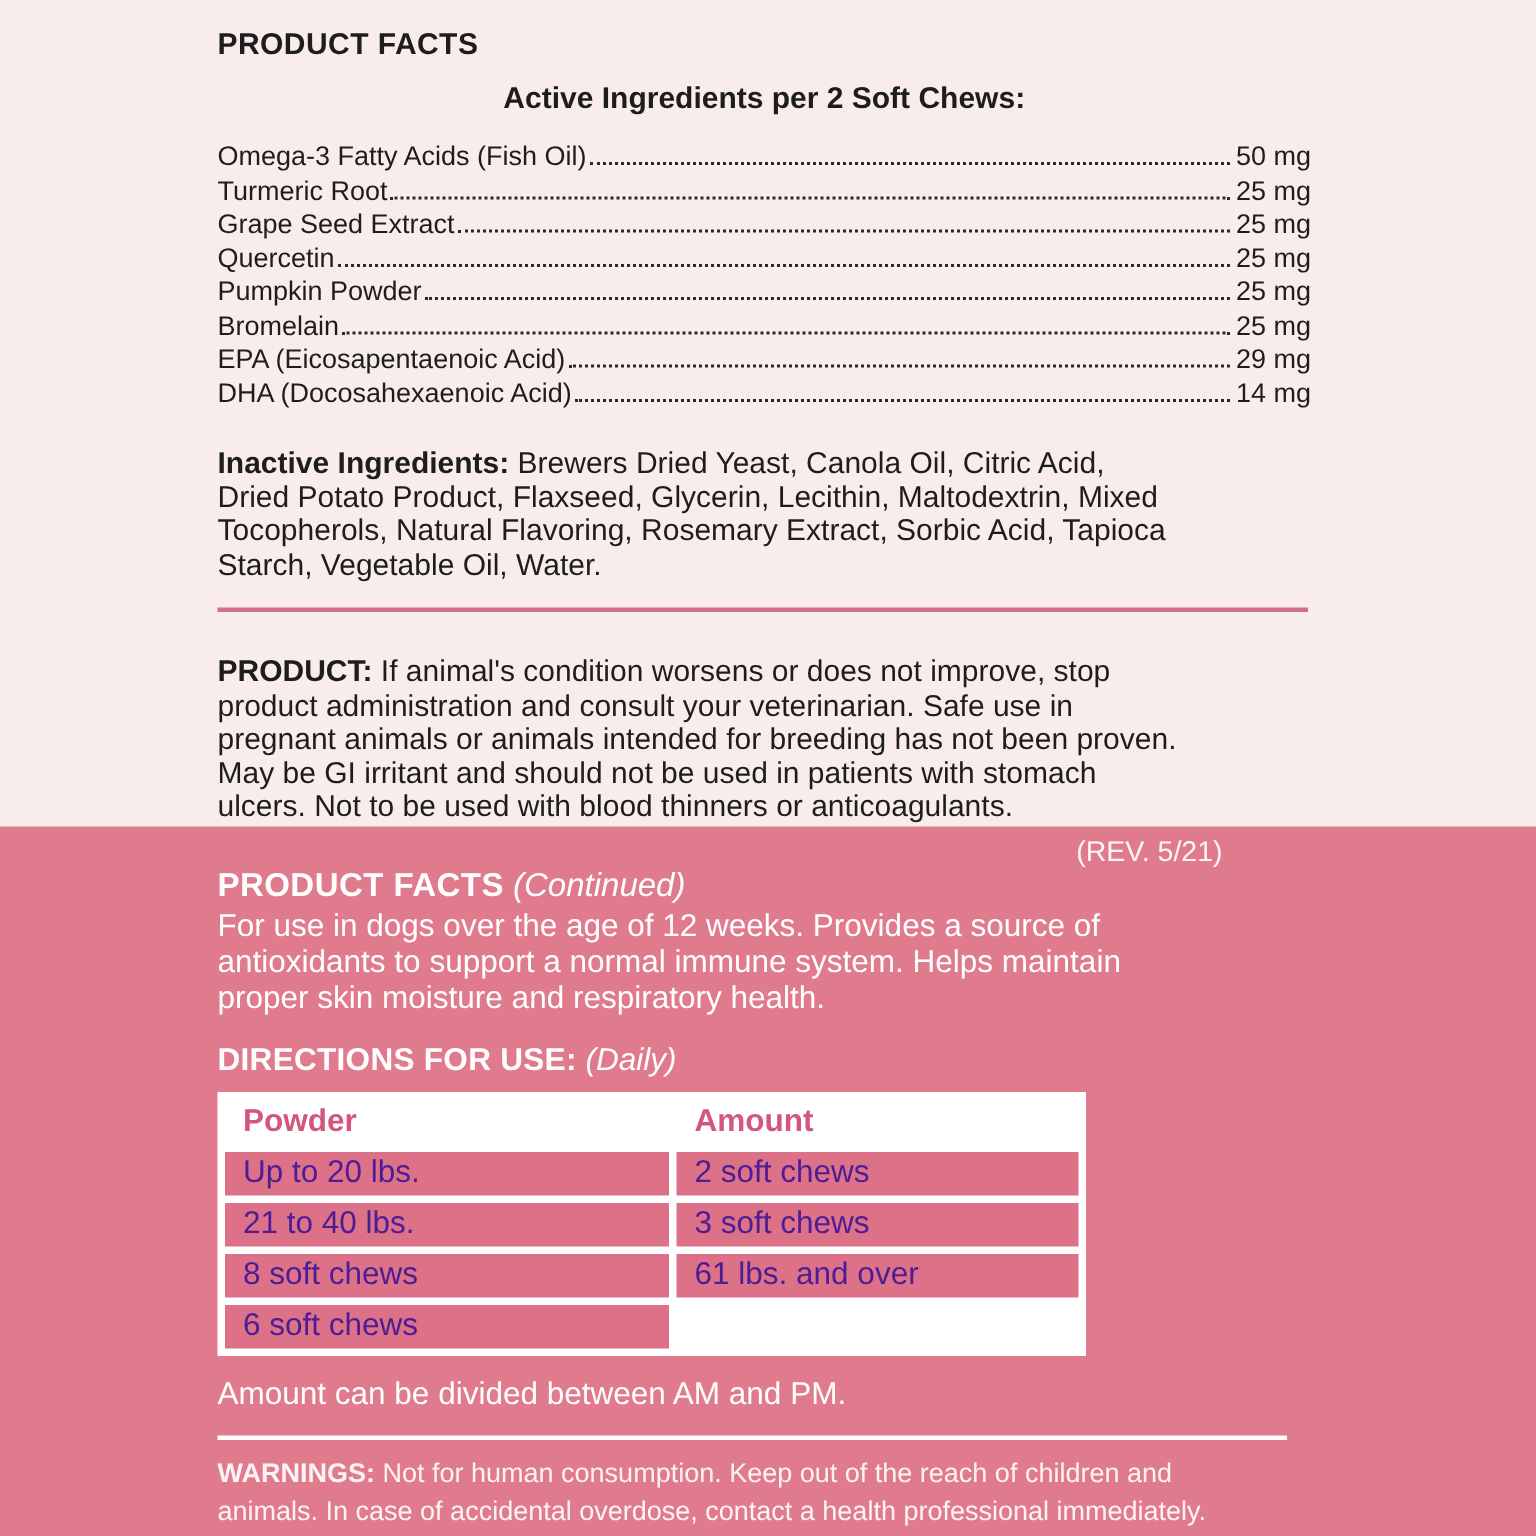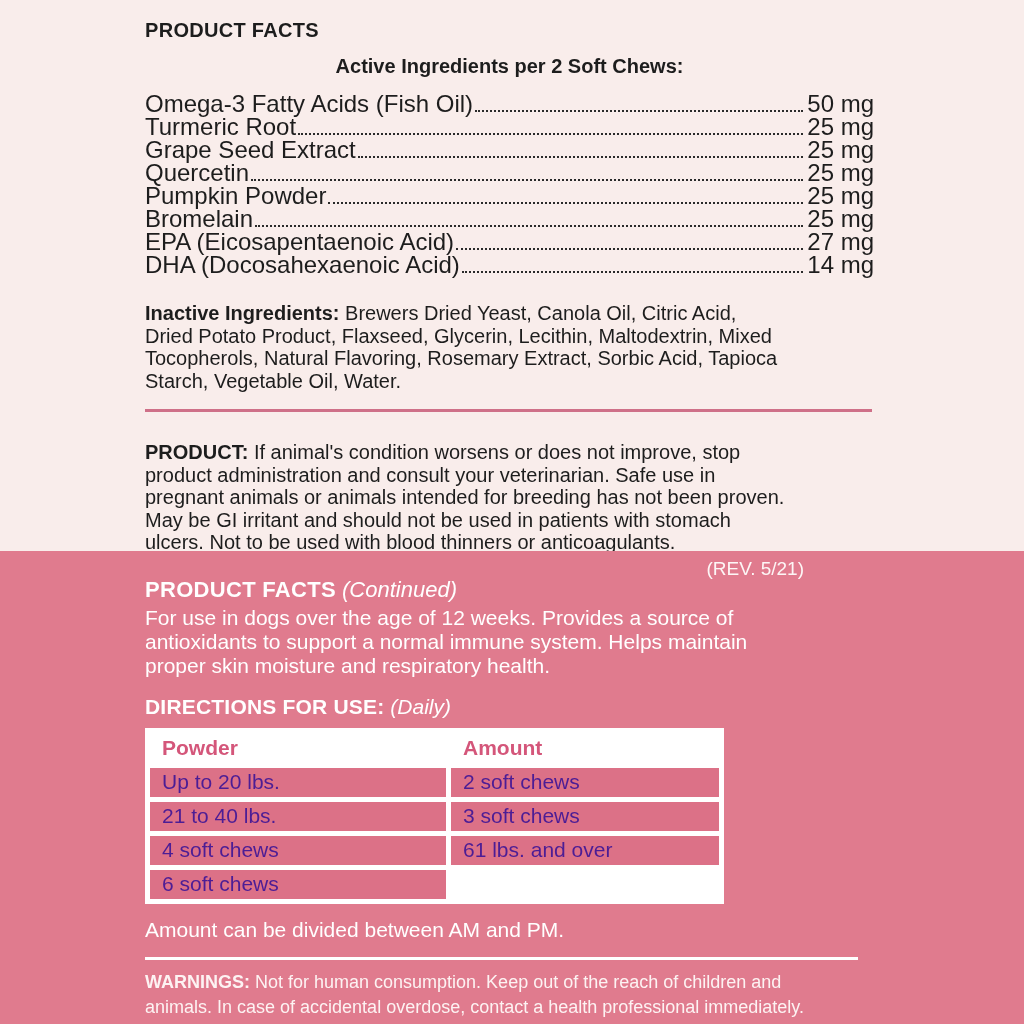--- a/index.html
+++ b/index.html
@@ -22,21 +22,21 @@
   }
   .pf-title {
     font-size: 20px; font-weight: bold; letter-spacing: 0.3px;
     margin: 0 0 13px 0;
   }
   .active-heading {
     font-size: 20px; font-weight: bold;
     margin: 0 0 15px 0;
     text-align: center;
   }
-  .ing-list { font-size: 24px; line-height: 22.5px; }
+  .ing-list { font-size: 18px; line-height: 22.5px; }
   .ing-row { display: flex; align-items: baseline; }
   .ing-name { white-space: nowrap; }
   .ing-dots {
     flex: 1 1 auto;
     border-bottom: 2.5px dotted #2a2a2a;
     margin: 0 4px 4px 2px;
     min-width: 20px;
   }
   .ing-amt { white-space: nowrap; }
 
@@ -59,21 +59,21 @@
   .pink-section {
     position: absolute; top: 551px; left: 0;
     width: 1024px; height: 473px;
     background: #e07b8e;
     color: #ffffff;
     box-sizing: border-box;
     padding: 0 150px 0 145px;
     overflow: hidden;
   }
   .rev-note {
-    position: absolute; top: 7px; right: 220px;
+    position: absolute; top: 7px; right: 209px;
     font-size: 19px; color: #fdf6f6;
   }
   .pf2-title {
     padding-top: 26px;
     font-size: 22px; font-weight: bold; letter-spacing: 0.3px;
   }
   .pf2-title .cont { font-weight: normal; font-style: italic; letter-spacing: 0; }
   .intro-para {
     margin-top: 3px;
     font-size: 21px; line-height: 24px;
@@ -154,21 +154,21 @@
         <span class="ing-amt">25 mg</span>
       </div>
       <div class="ing-row">
         <span class="ing-name">Bromelain</span>
         <span class="ing-dots"></span>
         <span class="ing-amt">25 mg</span>
       </div>
       <div class="ing-row">
         <span class="ing-name">EPA (Eicosapentaenoic Acid)</span>
         <span class="ing-dots"></span>
-        <span class="ing-amt">27 mg</span>
+        <span class="ing-amt">29 mg</span>
       </div>
       <div class="ing-row">
         <span class="ing-name">DHA (Docosahexaenoic Acid)</span>
         <span class="ing-dots"></span>
         <span class="ing-amt">14 mg</span>
       </div>
     </div>
 
     <div class="inactive-para"><b>Inactive Ingredients:</b><span> Brewers Dried Yeast, Canola Oil, Citric Acid,
 Dried Potato Product, Flaxseed, Glycerin, Lecithin, Maltodextrin, Mixed
@@ -198,21 +198,21 @@
     <div class="dose-table">
       <div class="th-cell">Powder</div>
       <div class="th-cell">Amount</div>
 
       <div class="td-cell">Up to 20 lbs.</div>
       <div class="td-cell">2 soft chews</div>
 
       <div class="td-cell">21 to 40 lbs.</div>
       <div class="td-cell">3 soft chews</div>
 
-      <div class="td-cell">4 soft chews</div>
+      <div class="td-cell">8 soft chews</div>
 
       <div class="td-cell">61 lbs. and over</div>
       <div class="td-cell">6 soft chews</div>
     </div>
 
     <div class="amount-note">Amount can be divided between AM and PM.</div>
 
     <div class="white-divider"></div>
 
     <div class="warnings-para"><b>WARNINGS:</b><span> Not for human consumption. Keep out of the reach of children and

